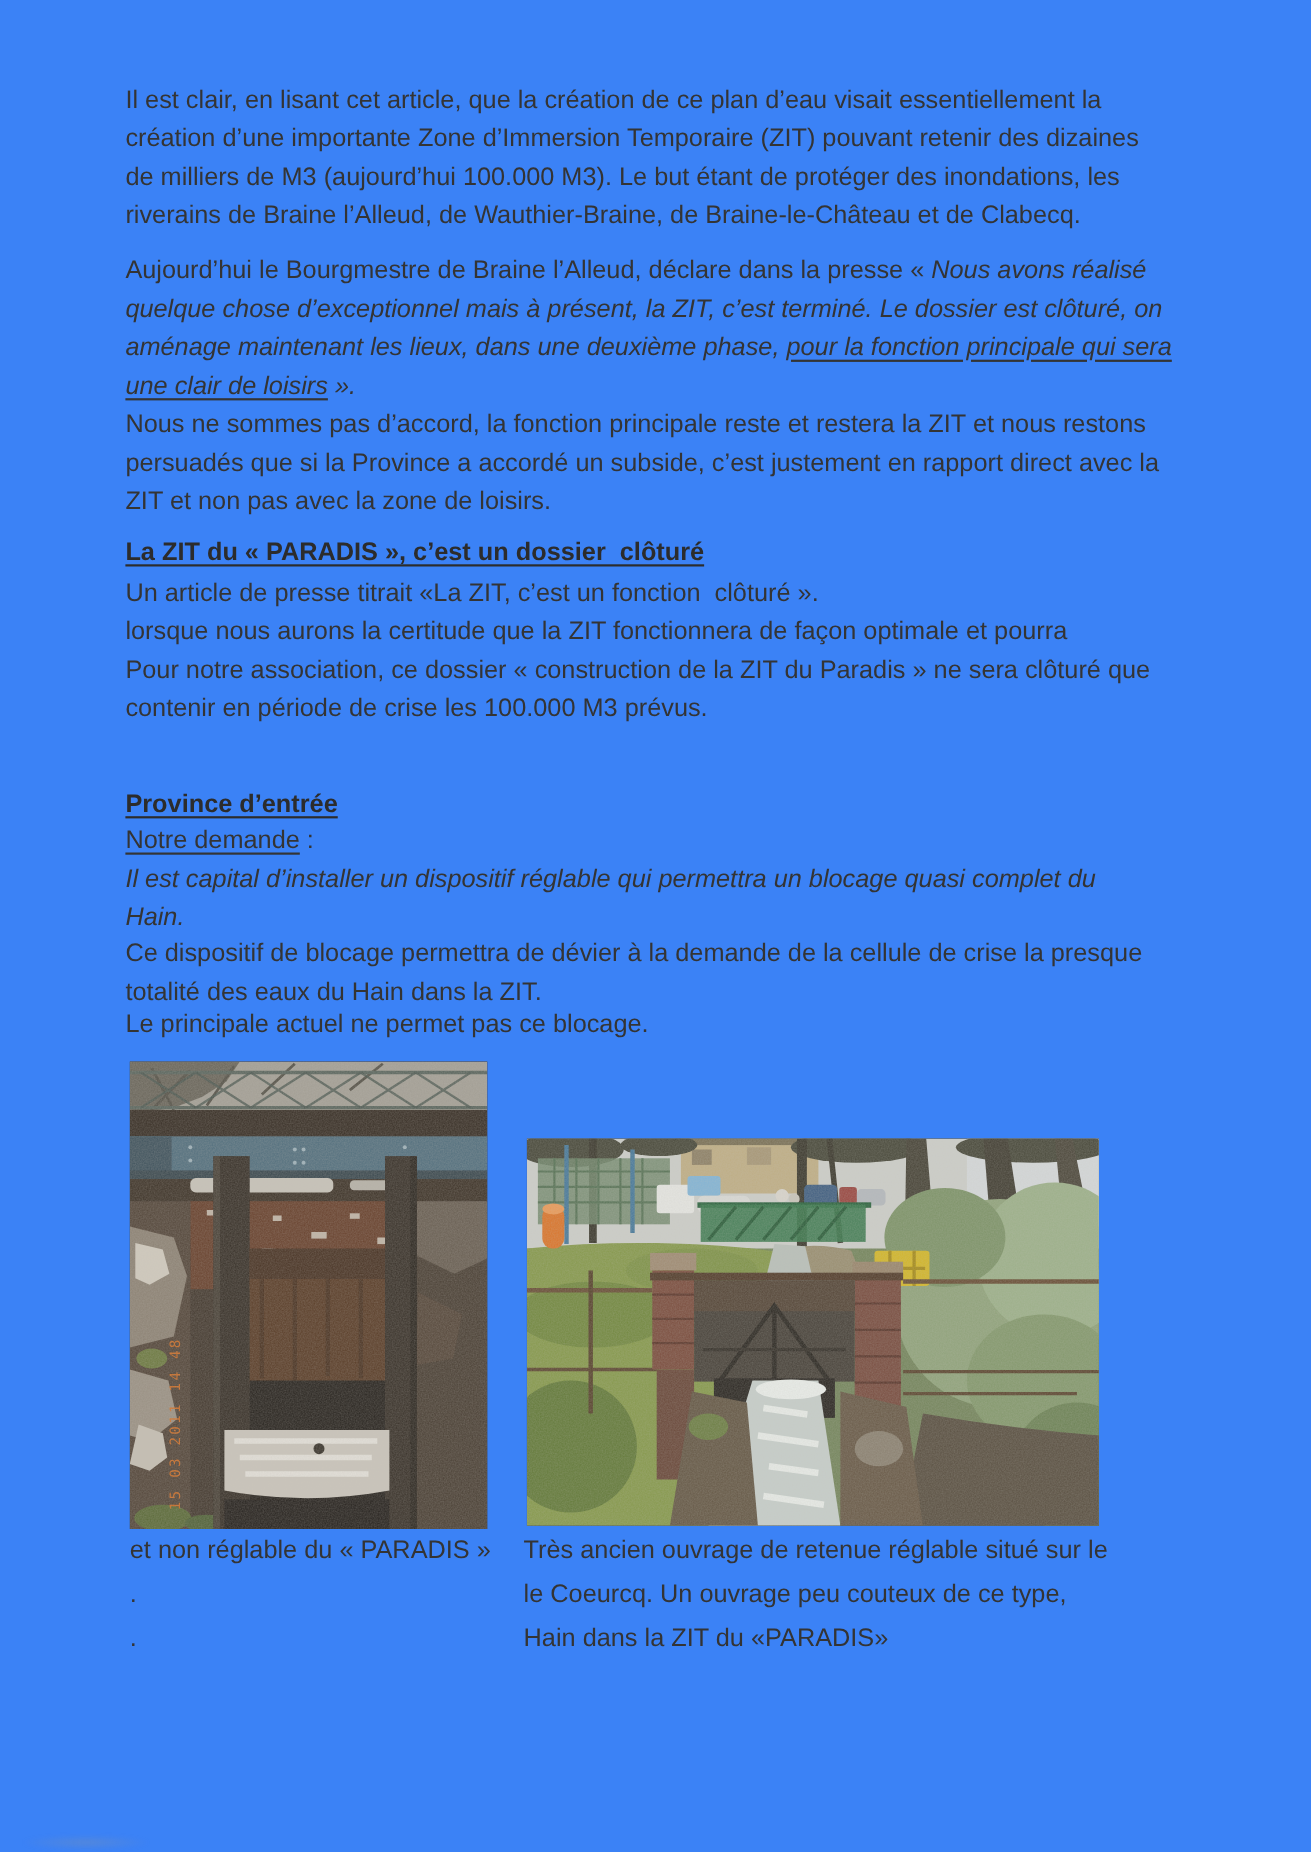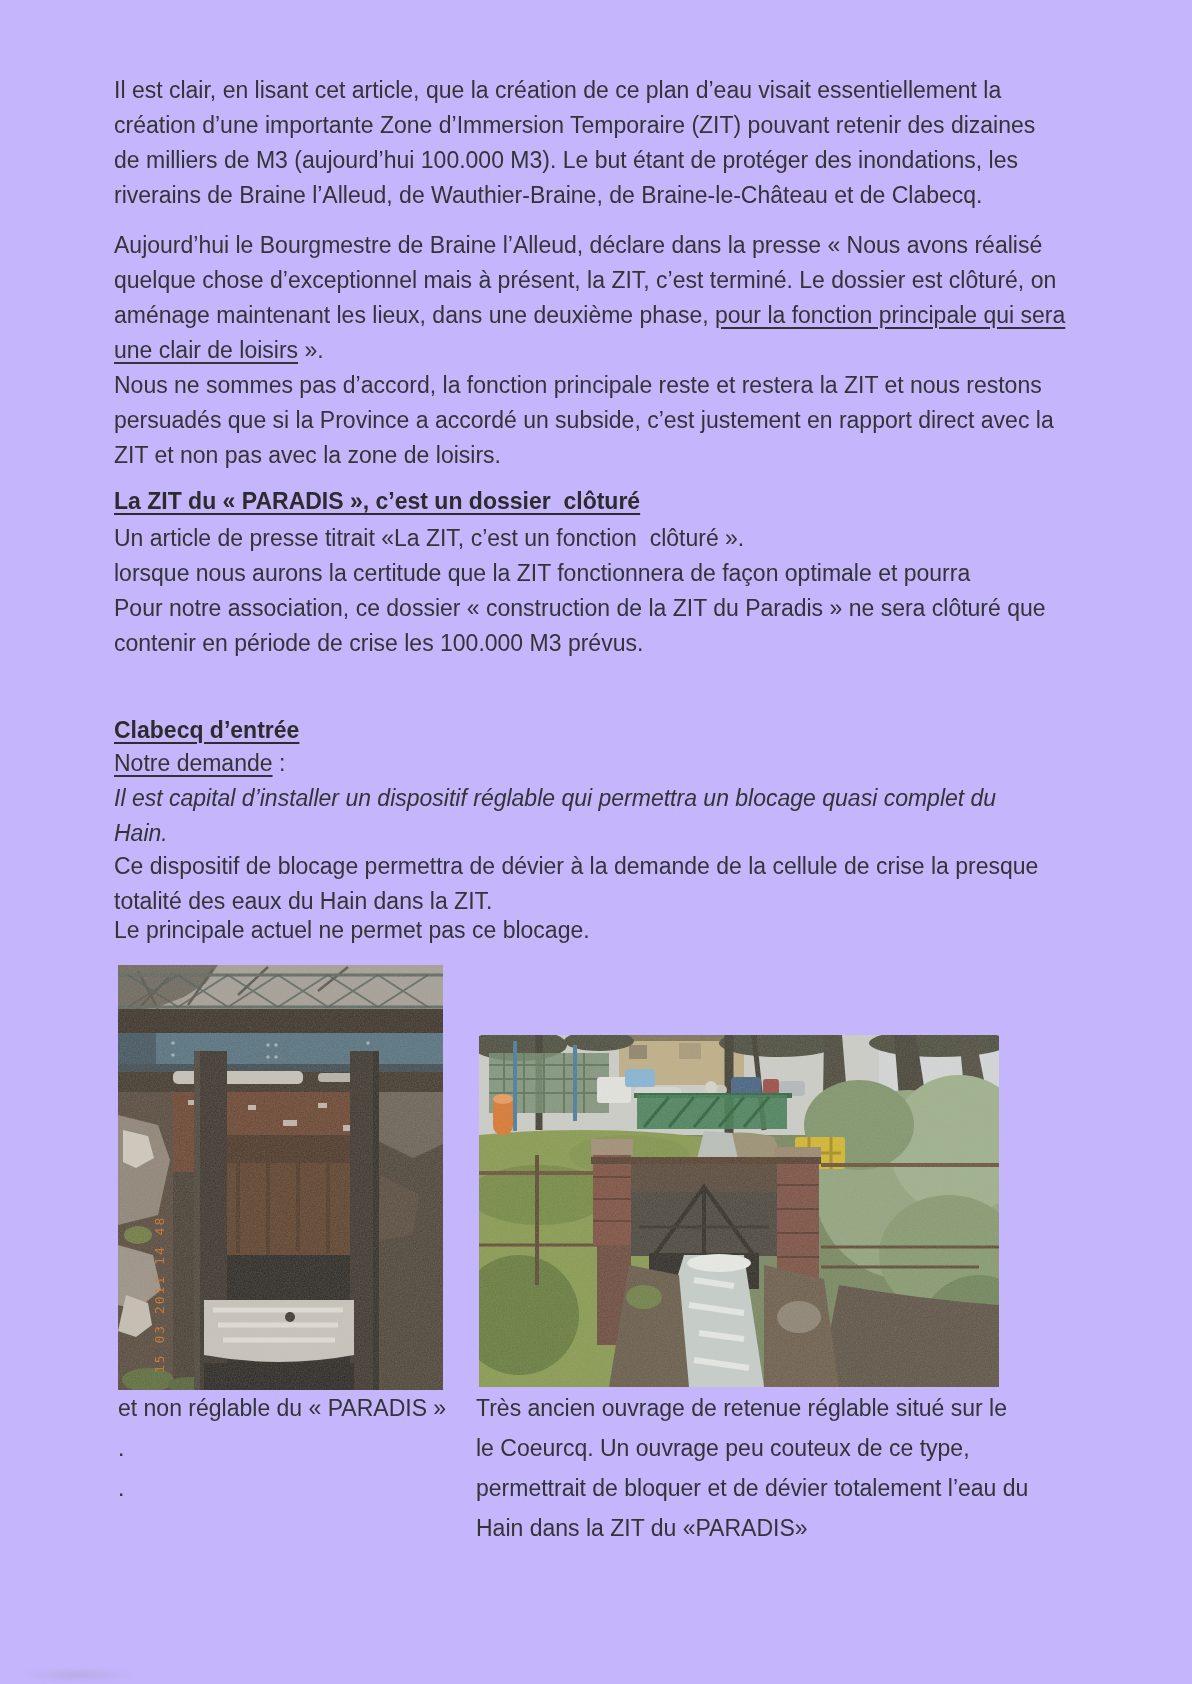--- a/index.html
+++ b/index.html
@@ -1,24 +1,24 @@
 <!DOCTYPE html>
 <html><head>
 <meta charset="utf-8">
 <style>
   html,body{margin:0;padding:0;background:#e8e8e8;}
   .page{
     position:relative;width:1192px;height:1684px;margin:0 auto;
-    background:#c4b5fd;overflow:hidden;
+    background:#3b82f6;overflow:hidden;
     font-family:"Liberation Sans","DejaVu Sans",sans-serif;
     color:#333;
   }
   .doc-block{position:absolute;left:114px;font-size:23px;line-height:35px;color:#343434;}
   .line{white-space:pre;}
-  .it{}
+  .it{font-style:italic;}
   .ul{text-decoration:underline;text-underline-offset:4px;}
   .bd{font-weight:bold;color:#2c2c2c;}
   .hd .ul{text-decoration-thickness:2px;}
   .cap .line{line-height:40px;}
   .photo{position:absolute;overflow:hidden;background:#4a4238;}
   .photo svg{display:block;}
   .smudge{
     position:absolute;left:18px;top:1668px;width:120px;height:14px;
     background:radial-gradient(ellipse at center,rgba(150,150,150,.28),rgba(150,150,150,0) 70%);
     filter:blur(2px);
@@ -51,21 +51,21 @@
     </div>
   <div class="doc-block" style="top:521px;">
       <div class="line"><span>Un article de presse titrait «La ZIT, c’est un fonction  clôturé ».</span></div>
     </div>
   <div class="doc-block" style="top:556px;">
       <div class="line"><span>lorsque nous aurons la certitude que la ZIT fonctionnera de façon optimale et pourra</span></div>
       <div class="line"><span>Pour notre association, ce dossier « construction de la ZIT du Paradis » ne sera clôturé que</span></div>
       <div class="line"><span>contenir en période de crise les 100.000 M3 prévus.</span></div>
     </div>
   <div class="doc-block hd" style="top:713px;">
-      <div class="line"><span class="ul bd">Clabecq d’entrée</span></div>
+      <div class="line"><span class="ul bd">Province d’entrée</span></div>
     </div>
   <div class="doc-block" style="top:746px;">
       <div class="line"><span class="ul">Notre demande</span><span> :</span></div>
     </div>
   <div class="doc-block" style="top:781px;font-style:italic;">
       <div class="line"><span>Il est capital d’installer un dispositif réglable qui permettra un blocage quasi complet du</span></div>
       <div class="line"><span>Hain.</span></div>
     </div>
   <div class="doc-block" style="top:849px;">
       <div class="line"><span>Ce dispositif de blocage permettra de dévier à la demande de la cellule de crise la presque</span></div>
@@ -234,18 +234,17 @@
   </div>
 
   <div class="doc-block cap" style="left:118px;top:1388px;">
       <div class="line"><span>et non réglable du « PARADIS »</span></div>
       <div class="line"><span>.</span></div>
       <div class="line"><span>.</span></div>
     </div>
   <div class="doc-block cap" style="left:476px;top:1388px;">
       <div class="line"><span>Très ancien ouvrage de retenue réglable situé sur le</span></div>
       <div class="line"><span>le Coeurcq. Un ouvrage peu couteux de ce type,</span></div>
-      <div class="line"><span>permettrait de bloquer et de dévier totalement l’eau du</span></div>
       <div class="line"><span>Hain dans la ZIT du «PARADIS»</span></div>
     </div>
 
   <div class="smudge"></div>
 </div>
 
 </body></html>

